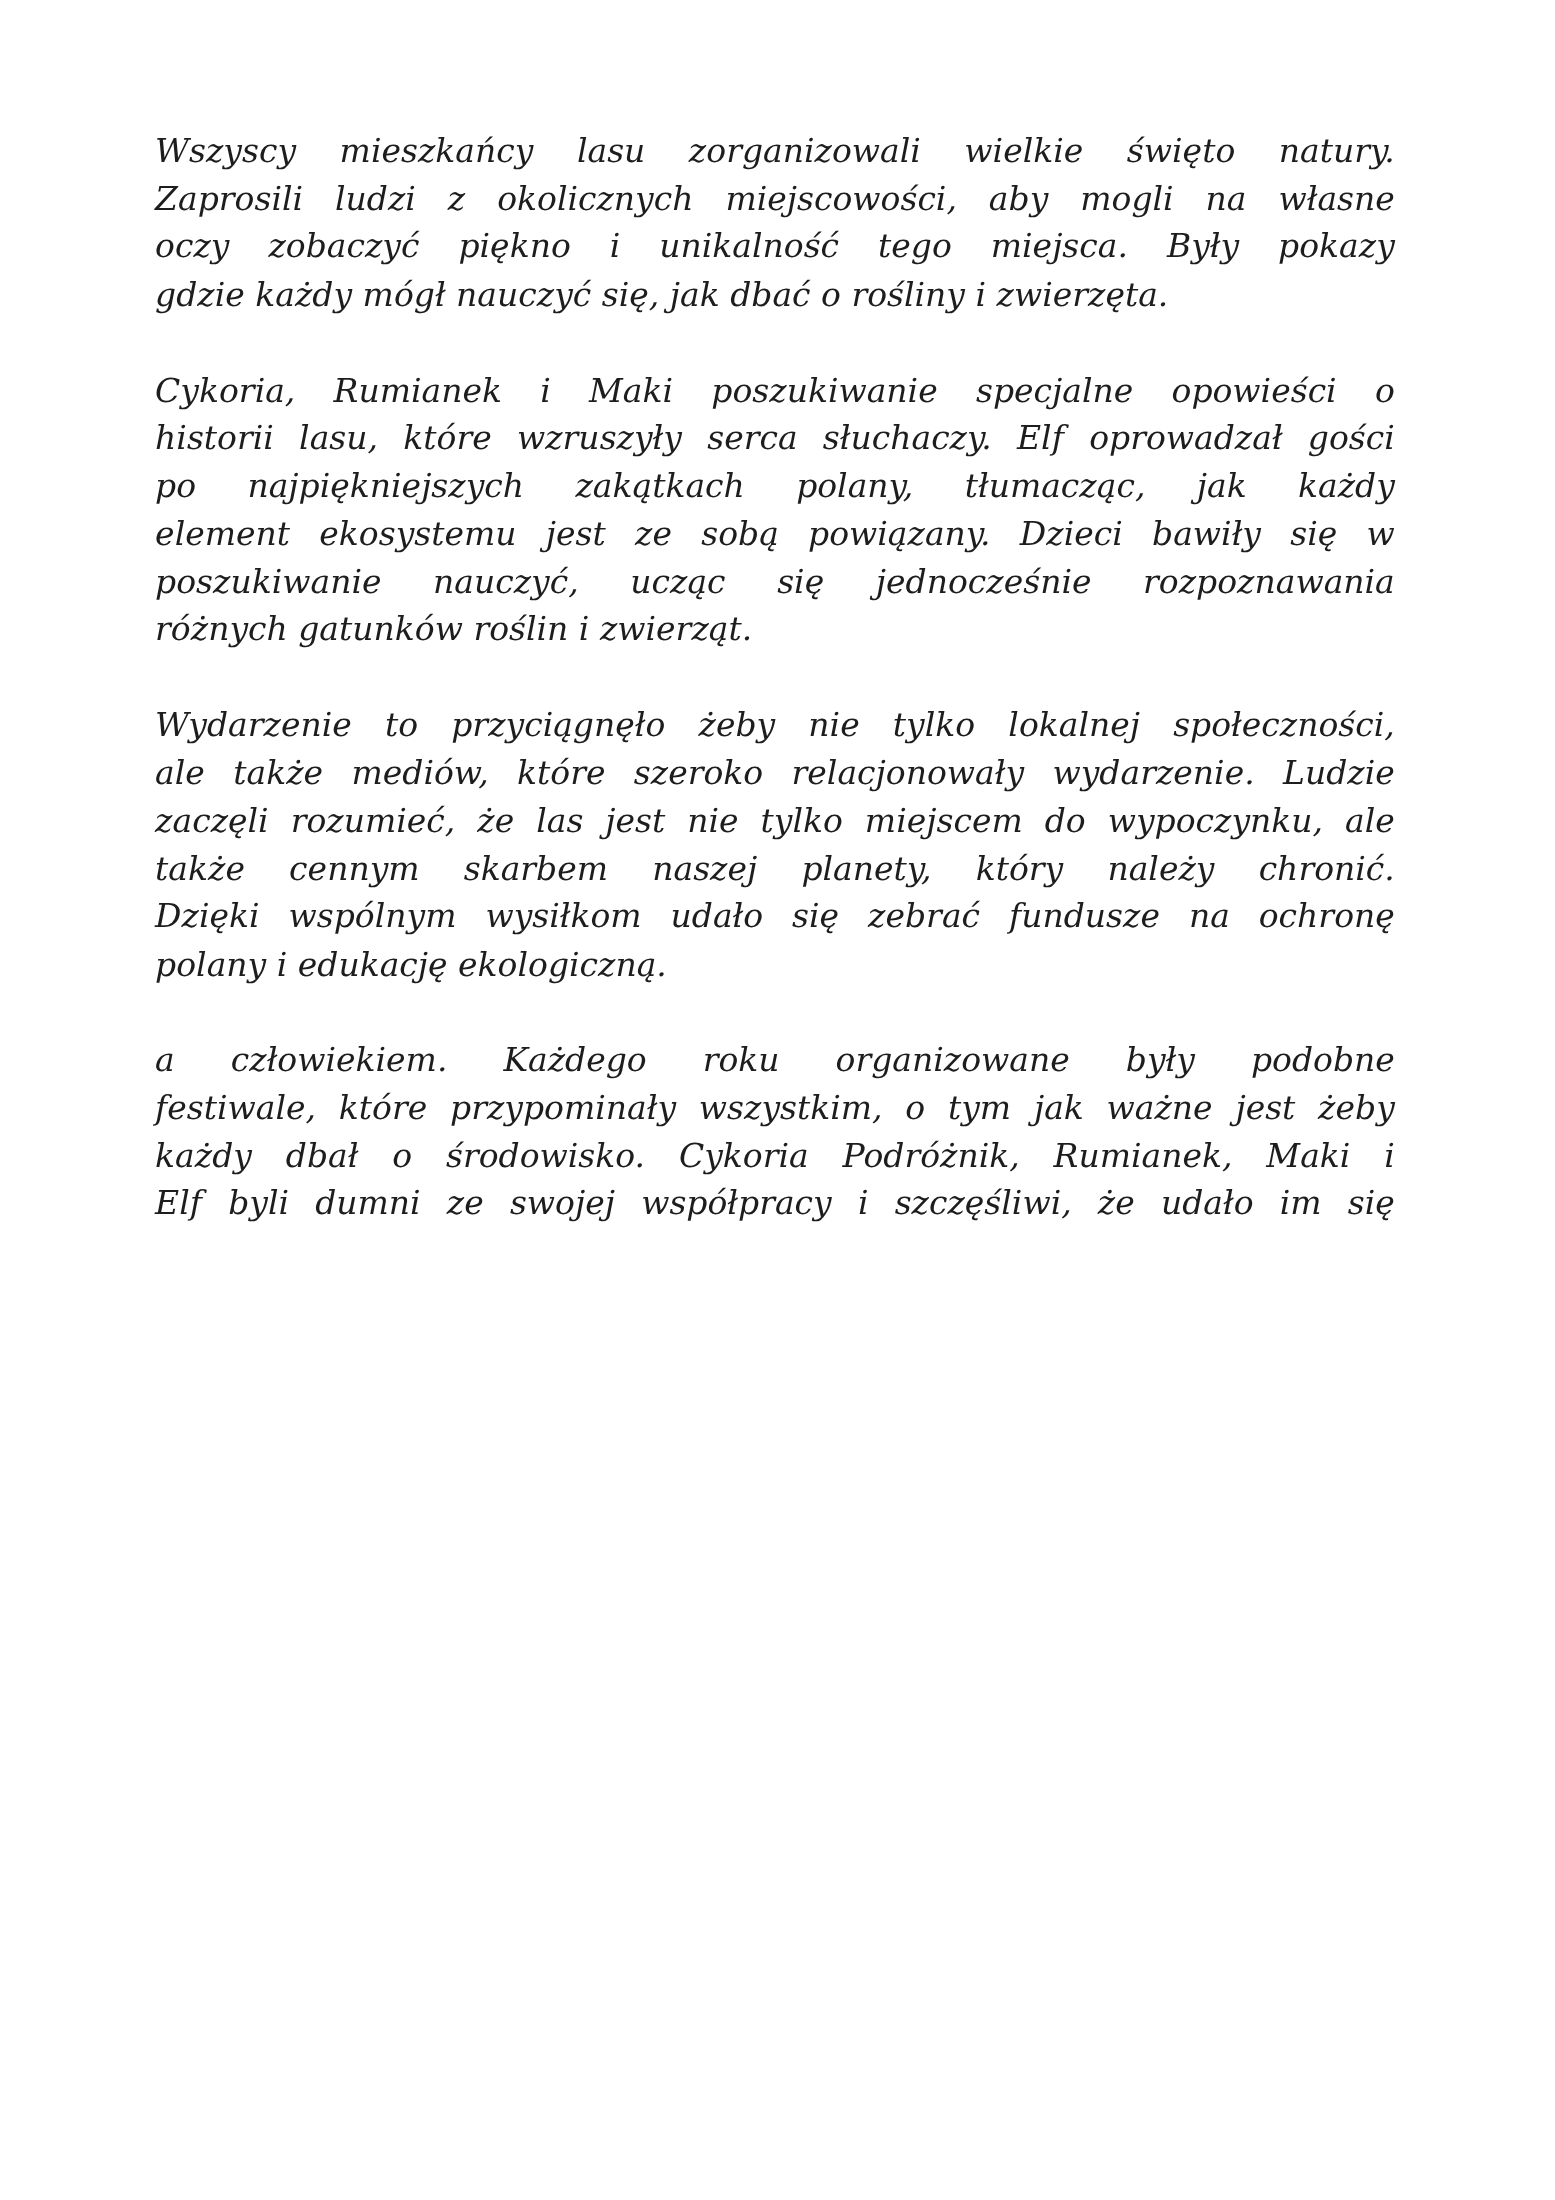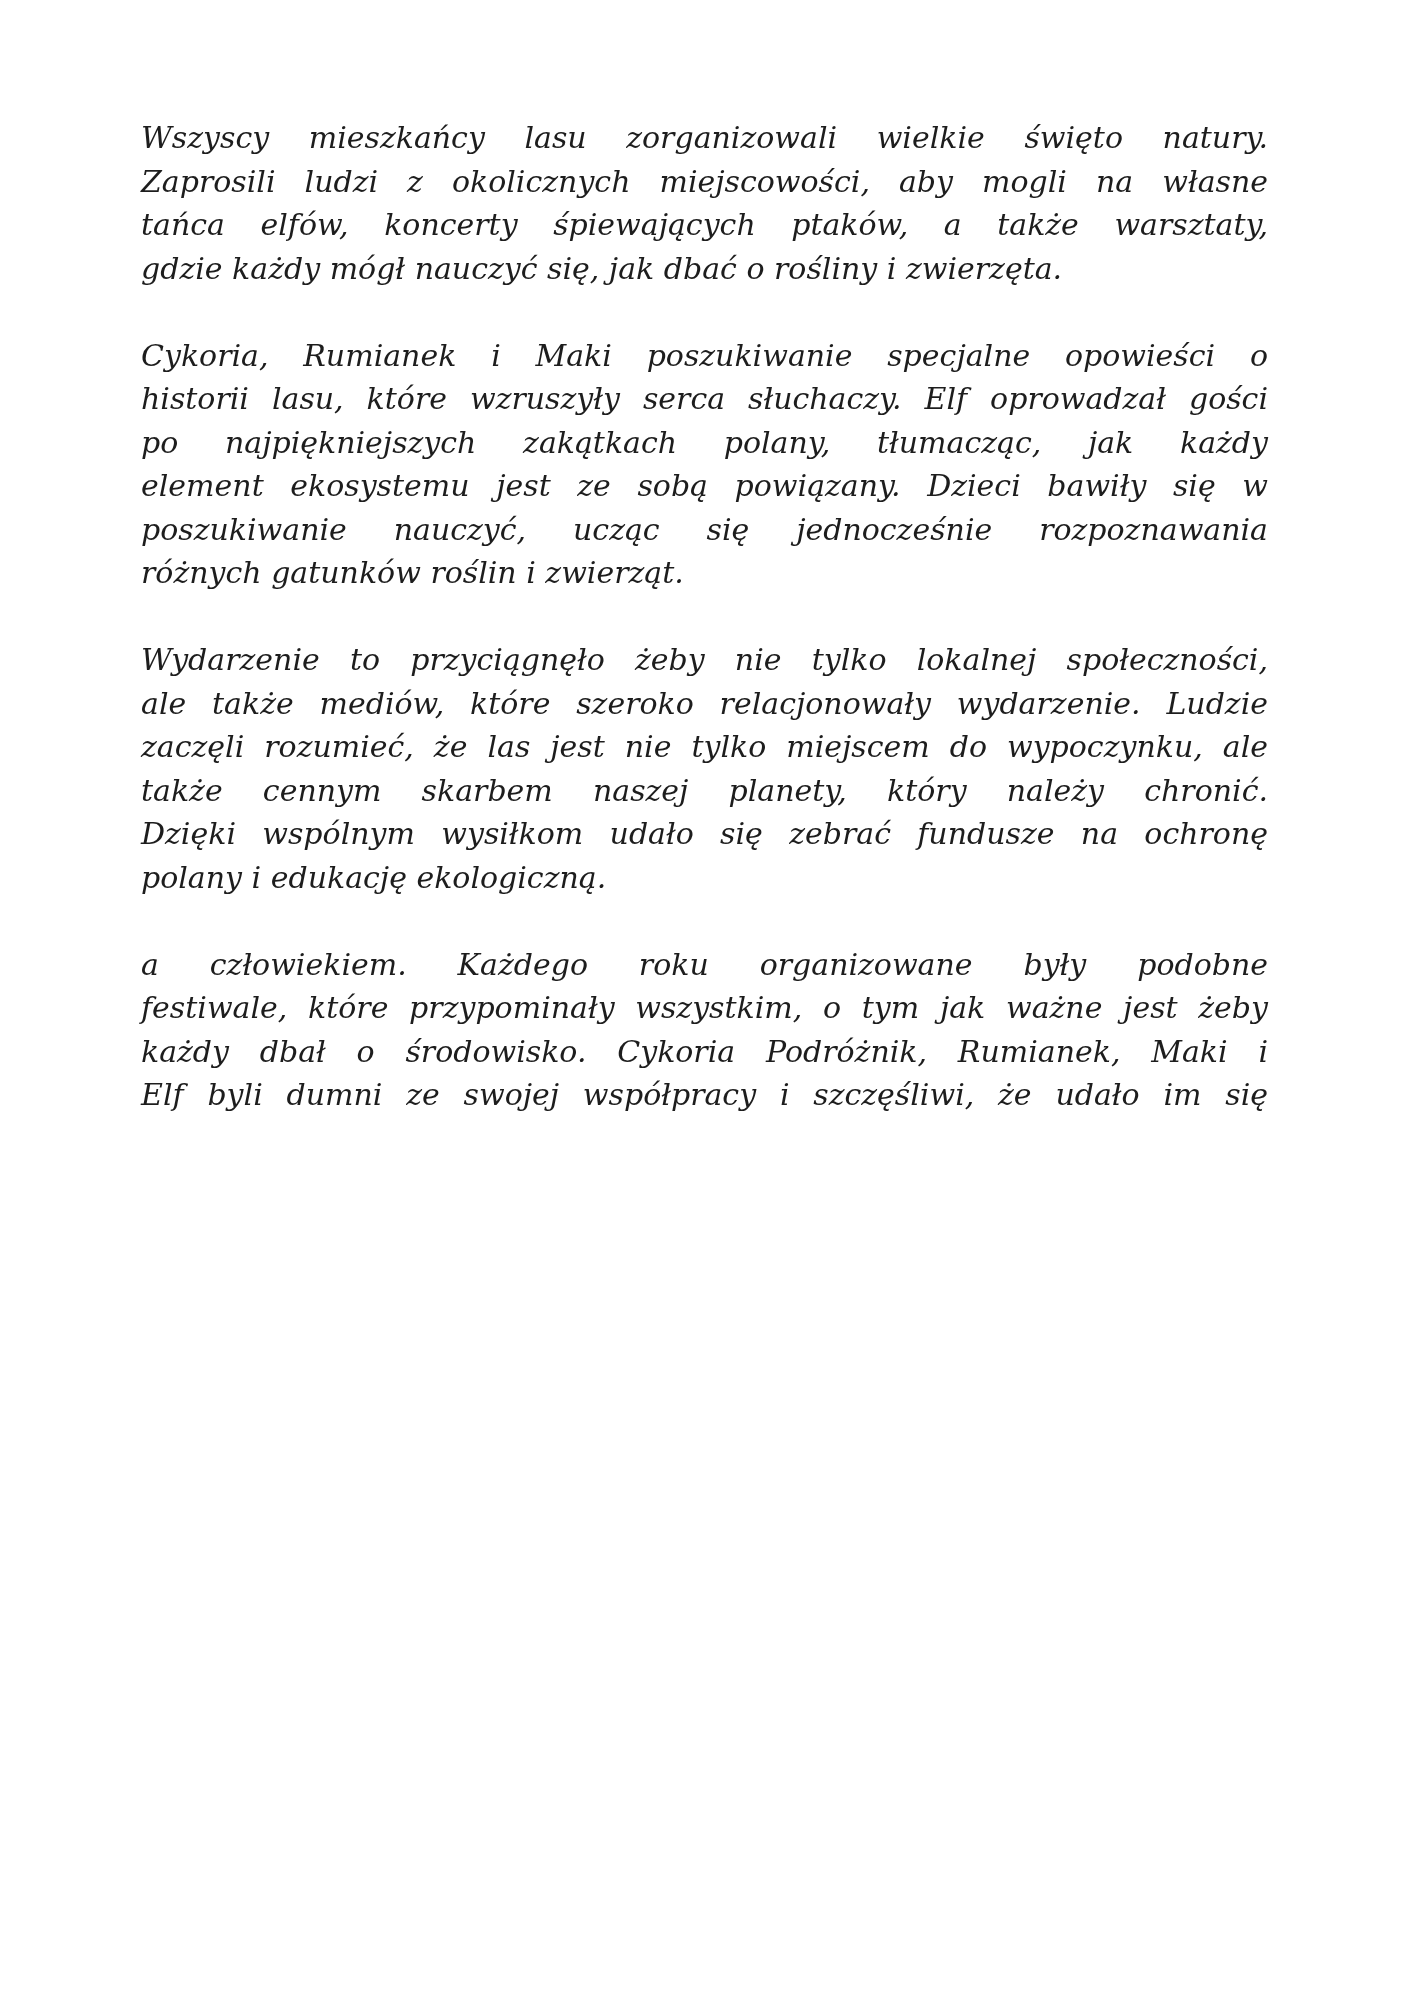--- a/index.html
+++ b/index.html
@@ -42,21 +42,21 @@
   }
 </style>
 </head>
 <body>
 
 <div class="page">
 
   <div class="para">
     <div class="line">Wszyscy mieszkańcy lasu zorganizowali wielkie święto natury.</div>
     <div class="line">Zaprosili ludzi z okolicznych miejscowości, aby mogli na własne</div>
-    <div class="line">tańca elfów, koncerty śpiewających ptaków, a także warsztaty,</div>
+    <div class="line">oczy zobaczyć piękno i unikalność tego miejsca. Były pokazy</div>
     <div class="line last">gdzie każdy mógł nauczyć się, jak dbać o rośliny i zwierzęta.</div>
   </div>
 
   <div class="para">
     <div class="line">Cykoria, Rumianek i Maki poszukiwanie specjalne opowieści o</div>
     <div class="line">historii lasu, które wzruszyły serca słuchaczy. Elf oprowadzał gości</div>
     <div class="line">po najpiękniejszych zakątkach polany, tłumacząc, jak każdy</div>
     <div class="line">element ekosystemu jest ze sobą powiązany. Dzieci bawiły się w</div>
     <div class="line">poszukiwanie nauczyć, ucząc się jednocześnie rozpoznawania</div>
     <div class="line last">różnych gatunków roślin i zwierząt.</div>

